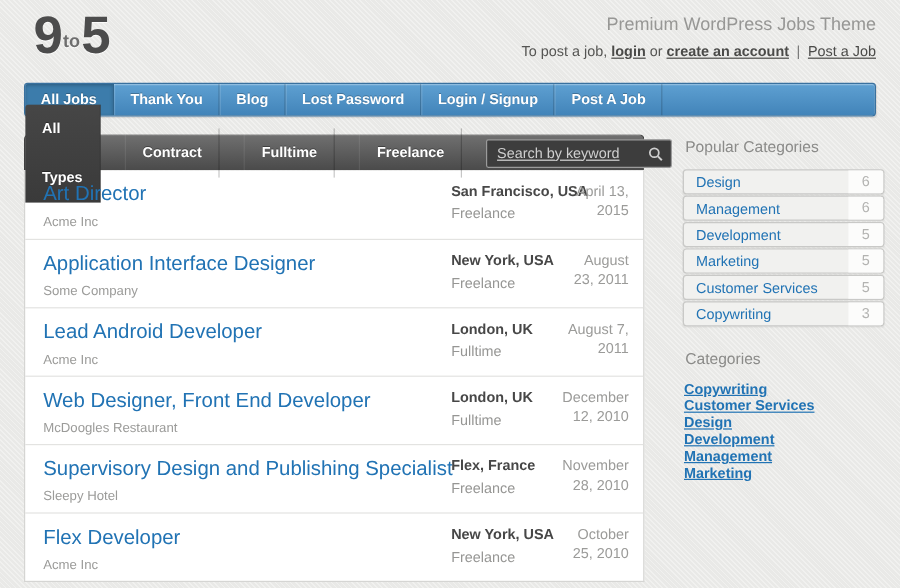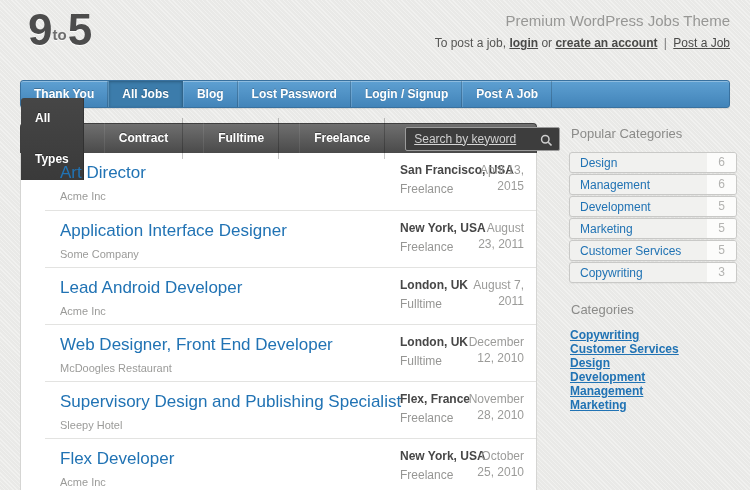--- a/index.html
+++ b/index.html
@@ -5,21 +5,21 @@
   * { margin:0; padding:0; box-sizing:border-box; }
   html,body { width:750px; height:490px; overflow:hidden; }
   body {
     font-family:"Liberation Sans", sans-serif;
     background:#e9e9e7;
     background-image:repeating-linear-gradient(45deg, rgba(255,255,255,.35) 0 1px, transparent 1px 3px);
   }
   .page { width:750px; height:490px; position:relative; }
 
   
-  .header { height:80px; padding:8px 20px 0 28px; display:flex; justify-content:space-between; }
+  .header { height:69px; padding:8px 20px 0 28px; display:flex; justify-content:space-between; }
   .logo { color:#4c4c4c; font-weight:bold; font-size:44px; letter-spacing:-2px; line-height:44px;
           text-shadow:0 1px 0 rgba(255,255,255,.8); cursor:pointer; }
   .logo .to { font-size:15px; font-weight:bold; color:#6e6e6e; letter-spacing:0;
               display:inline-block; vertical-align:top; margin:5px 1px 0 2px; }
   .header-right { text-align:right; padding-top:4px; }
   .tagline { font-size:15px; color:#979795; margin-bottom:7px; }
   .post-line { font-size:12px; color:#555553; }
   .post-line a { color:#4a4a48; text-decoration:underline; cursor:pointer; }
   .post-line a.bold { font-weight:bold; }
   .post-line .sep { color:#777; margin:0 3px; }
@@ -45,21 +45,21 @@
           border-right:1px solid rgba(0,0,0,.22); border-left:1px solid rgba(255,255,255,.08); }
   .ftab:first-child { border-left:none; border-radius:3px 0 0 0; }
   .ftab.active { background:linear-gradient(#464646,#3a3a3a); }
   .search-wrap { margin-left:auto; align-self:center; margin-right:8px; position:relative; }
   .search-input { width:155px; height:24px; background:#3d3d3d; border:1px solid #9b9b9b; border-radius:2px;
                   color:#d6d6d6; font-size:12px; padding:0 26px 0 8px; font-family:"Liberation Sans",sans-serif; outline:none;text-decoration:underline; }
   .search-input::placeholder { color:#cfcfcf; opacity:1; }
   .search-icon { position:absolute; right:7px; top:6px; cursor:pointer; }
 
   
-  .job-list { background:#fff; border:1px solid #d5d5d3; border-top:none;padding-left:24px; }
+  .job-list { background:#fff; border:1px solid #d5d5d3; border-top:none; }
   .job-row { position:relative; height:57px; padding:10px 12px 0 15px; border-top:1px solid #e3e3e1; }
   .job-row:first-child { border-top:none; }
   .job-title { font-size:17px; color:#2173b4; margin-bottom:7px; cursor:pointer; display:inline-block; }
   .job-company { font-size:11px; color:#9b9b99; }
   .job-mid { position:absolute; left:355px; top:10px; width:105px; }
   .job-location { font-size:12px; font-weight:bold; color:#474747; margin-bottom:5px; white-space:nowrap; }
   .job-type { font-size:12px; color:#969694; }
   .job-date { position:absolute; right:12px; top:9px; width:72px; text-align:right;
               font-size:12px; color:#9b9b99; line-height:16px; }
 
@@ -89,22 +89,22 @@
         <a class="bold">login</a>
         <span>or</span>
         <a class="bold">create an account</a>
         <span class="sep">|</span>
         <a>Post a Job</a>
       </div>
     </div>
   </div>
 
   <div class="nav">
+    <div class="nav-item active">All Jobs</div>
     <div class="nav-item">Thank You</div>
-    <div class="nav-item active">All Jobs</div>
     <div class="nav-item">Blog</div>
     <div class="nav-item">Lost Password</div>
     <div class="nav-item">Login / Signup</div>
     <div class="nav-item">Post A Job</div>
   </div>
 
   <div class="content">
 
     <div class="jobs-panel">
       <div class="filter-bar">

